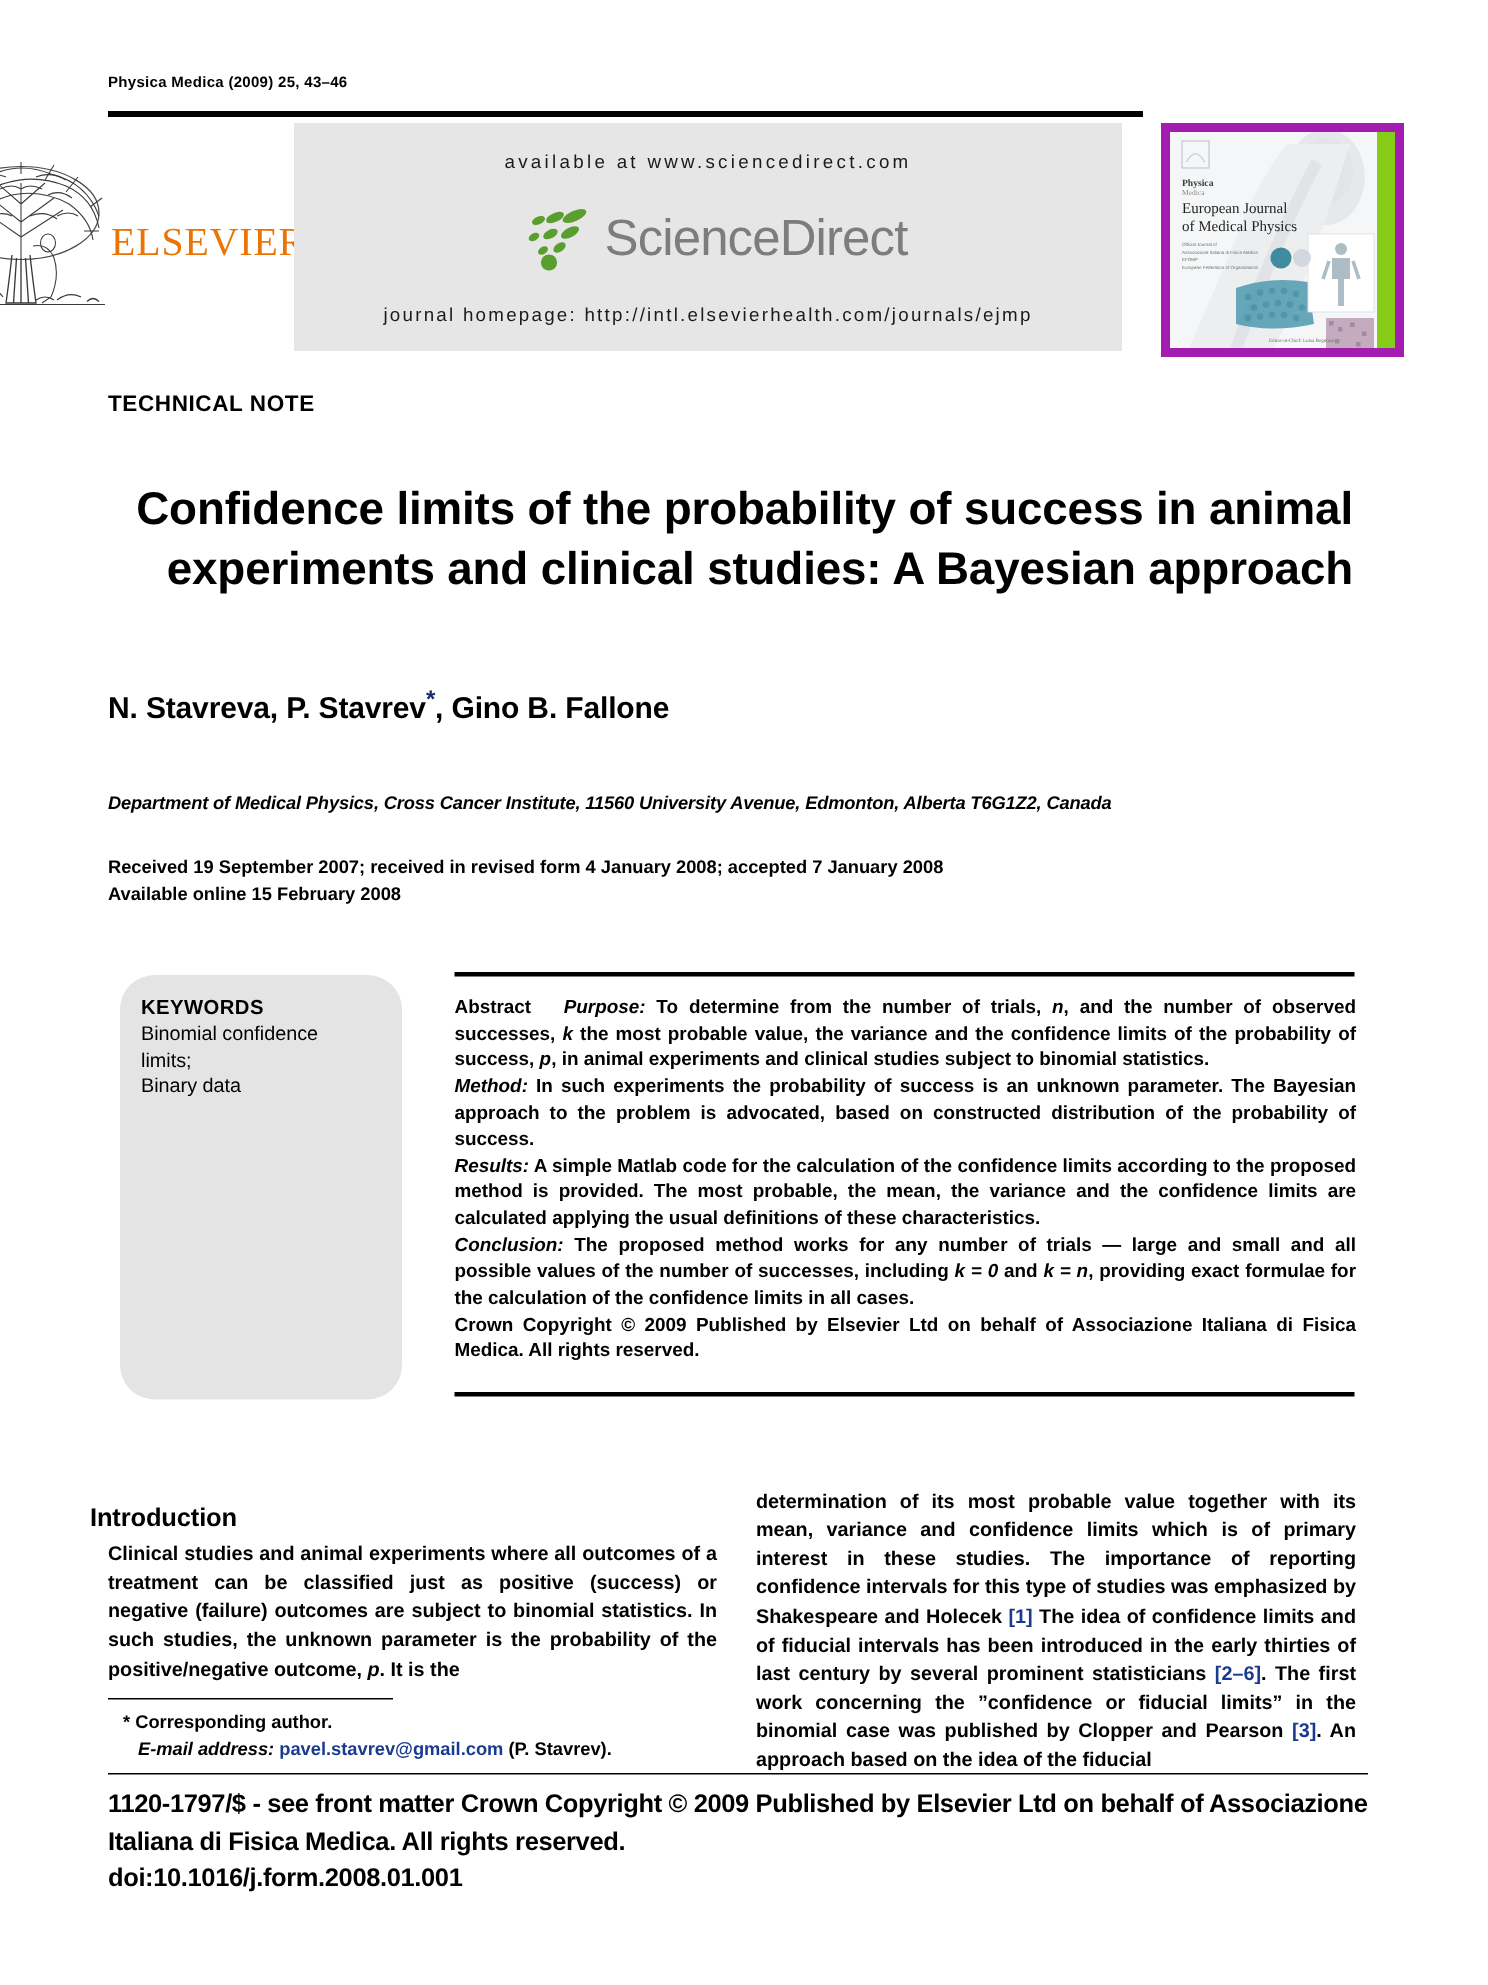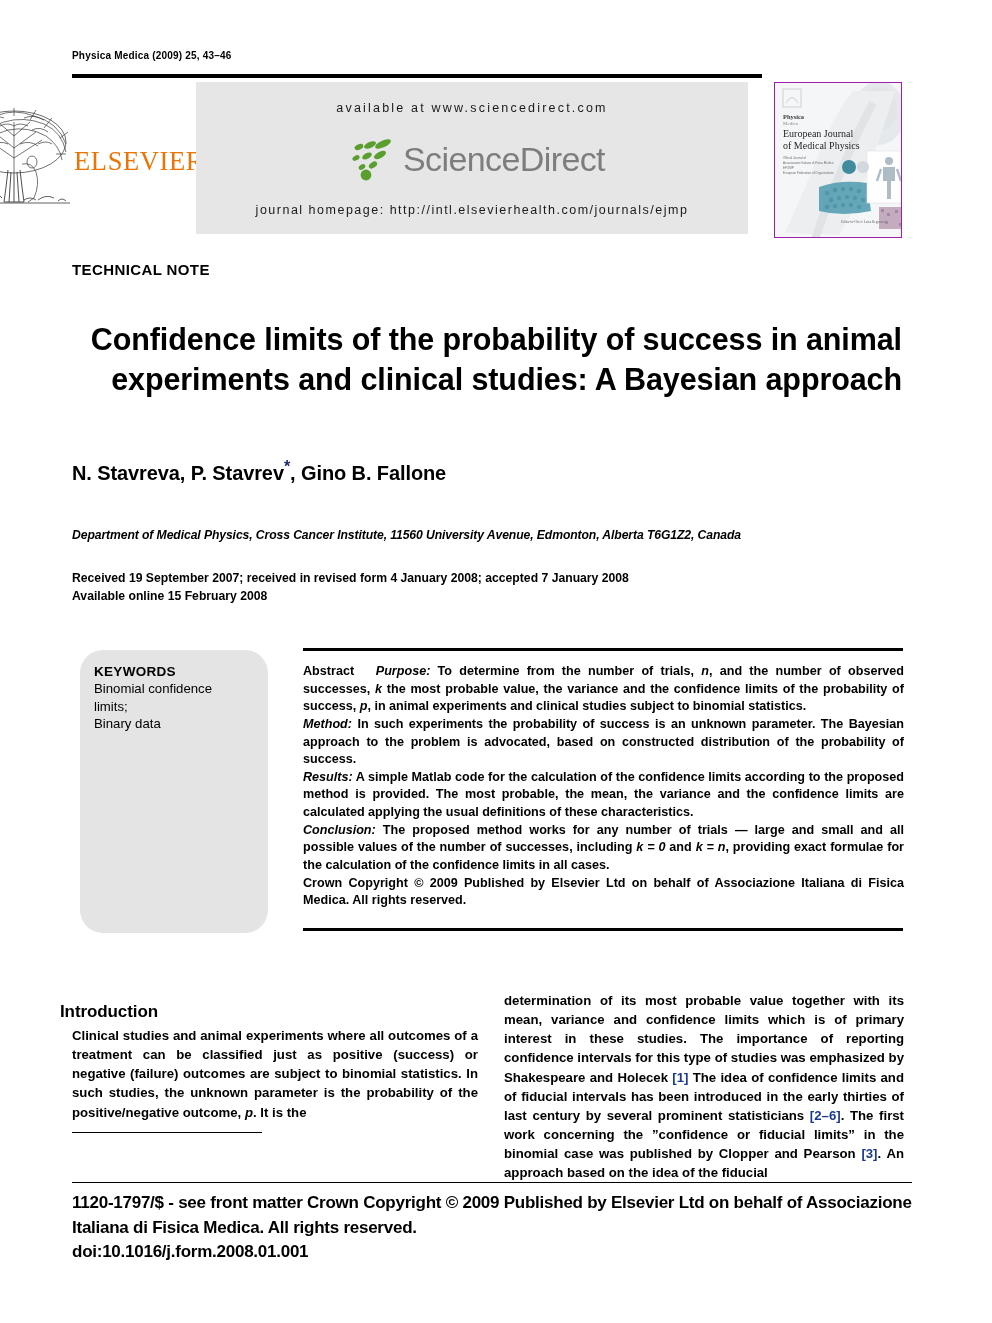--- a/index.html
+++ b/index.html
@@ -59,22 +59,22 @@
   .sd-word {
     font-size: 34px; color: #7d7d7d; letter-spacing: -.6px;
     font-weight: 400;
   }
   .sd-homepage {
     font-size: 12.5px; letter-spacing: 1.5px; color: #1a1a1a;
     font-weight: 500;
   }
   .cover-thumb {
     position: absolute; left: 702px; top: 0;
-    width: 128px; height: 156px;
-    border: 1px solid #a21caf;
+    width: 162px; height: 156px;
+    border: 6px solid #a21caf;
     background: #84cc16;
     overflow: hidden;
   }
 
   
   .doctype {
     position: absolute; left: 72px; top: 261px;
     font-size: 15px; font-weight: bold; letter-spacing: .4px;
   }
   .title {
@@ -364,20 +364,24 @@
 
   <div class="col-left">
     <p><span>Clinical studies and animal experiments where all outcomes of a treatment can be classified just as positive (success) or negative (failure) outcomes are subject to binomial statistics. In such studies, the unknown parameter is the probability of the positive/negative outcome, </span><i>p</i><span>. It is the</span></p>
   </div>
 
   <div class="col-right">
     <p><span>determination of its most probable value together with its mean, variance and confidence limits which is of primary interest in these studies. The importance of reporting confidence intervals for this type of studies was emphasized by Shakespeare and Holecek </span><span class="ref">[1]</span><span> The idea of confidence limits and of fiducial intervals has been introduced in the early thirties of last century by several prominent statisticians </span><span class="ref">[2–6]</span><span>. The first work concerning the ”confidence or fiducial limits” in the binomial case was published by Clopper and Pearson </span><span class="ref">[3]</span><span>. An approach based on the idea of the fiducial</span></p>
   </div>
 
   <div class="fn-rule"></div>
+  <div class="footnote">
+    <div class="fn-line">* Corresponding author.</div>
+    <div class="fn-indent"><span class="ital">E-mail address:</span> <span class="mail">pavel.stavrev@gmail.com</span> <span>(P. Stavrev).</span></div>
+  </div>
 
   <div class="foot-rule"></div>
   <div class="footer">
     <div>1120-1797/$ - see front matter Crown Copyright © 2009 Published by Elsevier Ltd on behalf of Associazione Italiana di Fisica Medica. All rights reserved.</div>
     <div>doi:10.1016/j.form.2008.01.001</div>
   </div>
 
 </div>
 
 </body></html>

